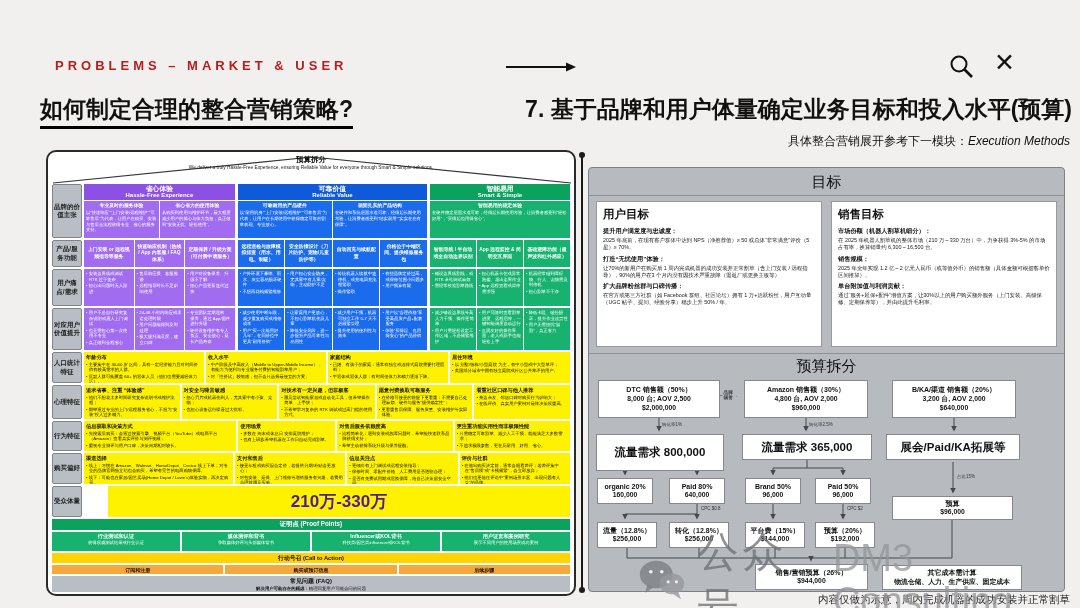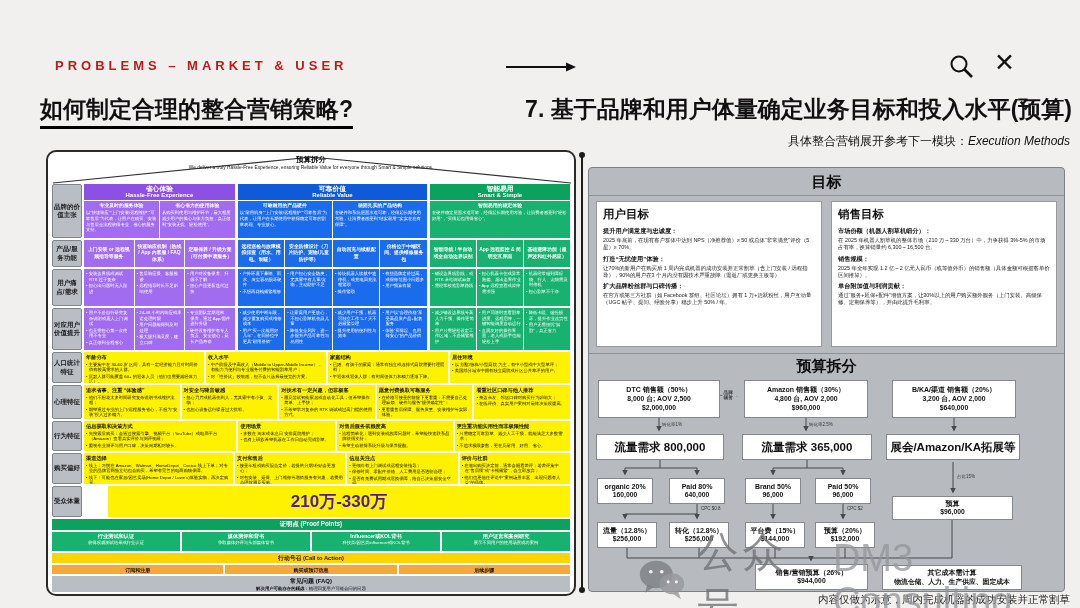--- a/index.html
+++ b/index.html
@@ -52,21 +52,21 @@
   .cta-cell{flex:1;background:#f5a83c;color:#111;display:flex;align-items:center;justify-content:center;font-weight:800;font-size:5px;}
   .faq{background:#b9bdc4;text-align:center;padding:1px 2px;overflow:hidden;}
   .faq .t{font-weight:800;font-size:6px;} .faq .s{font-size:4.4px;} .faq .s b{font-weight:800;}
   .col{display:flex;flex-direction:column;gap:2px;flex:1;min-height:0;}
   
   .vdivider{position:absolute;left:581px;top:155px;width:2px;height:434px;background:#1c1c1c;}
   .vdot{position:absolute;left:579px;width:6px;height:6px;border-radius:50%;background:#1c1c1c;}
   
   .right-panel{position:absolute;left:588px;top:167px;width:477px;height:425px;background:#b7bbc0;
                border:1.5px solid #7d8186;border-radius:4px;padding:5px 7px;box-sizing:border-box;}
-  .sec-title{text-align:center;font-size:15px;font-weight:700;color:#0d0d0d;}
+  .sec-title{text-align:center;font-size:15px;font-weight:400;color:#0d0d0d;}
   .goal-band{border-bottom:1.5px solid #8d9196;margin:0 -7px;padding-bottom:3px;}
   .cards{display:flex;gap:9px;margin-top:5px;height:146px;}
   .card{flex:1;background:#fff;border:1px solid #97999c;padding:5px 6px;overflow:hidden;box-sizing:border-box;}
   .card h3{margin:0 0 5px;font-size:11.5px;font-weight:800;}
   .card .sh{font-size:6.2px;font-weight:800;margin:3px 0 1px;}
   .card .sp{font-size:5.4px;line-height:1.35;color:#222;margin:0;}
   .hdiv{border-top:1.5px solid #8d9196;margin:6px -7px 3px;}
   .flow{position:relative;height:216px;margin-top:2px;}
   .flow svg{position:absolute;left:0;top:0;}
   .fbox{position:absolute;background:#fff;border:1px solid #85898e;box-sizing:border-box;text-align:center;
@@ -523,23 +523,23 @@
         <div class="fbox" style="left: 148px; top: 2px; width: 124px; height: 38px;">
           <div class="b1">Amazon 销售额（30%）</div>
           <div class="b2">4,800 台, AOV 2,000</div>
           <div class="b2">$960,000</div>
         </div>
         <div class="fbox" style="left: 296px; top: 2px; width: 124px; height: 38px;">
           <div class="b1">B/KA/渠道 销售额（20%）</div>
           <div class="b2">3,200 台, AOV 2,000</div>
           <div class="b2">$640,000</div>
         </div>
-        <div class="fbox big" style="left: 0px; top: 56px; width: 128px; height: 26px;">流量需求 800,000</div>
+        <div class="fbox big" style="left: 0px; top: 56px; width: 128px; height: 37px;">流量需求 800,000</div>
         <div class="fbox big" style="left: 146px; top: 56px; width: 130px; height: 26px;">流量需求 365,000</div>
-        <div class="fbox big" style="left: 290px; top: 56px; width: 134px; height: 26px;">展会/Amazon/KA拓展等</div>
+        <div class="fbox big" style="left: 290px; top: 56px; width: 134px; height: 26px;">展会/Paid/KA拓展等</div>
         <div class="fbox" style="left: 1px; top: 100px; width: 56px; height: 26px;">
           <div class="b1">organic 20%</div>
           <div class="b2">160,000</div>
         </div>
         <div class="fbox" style="left: 73px; top: 100px; width: 56px; height: 26px;">
           <div class="b1">Paid 80%</div>
           <div class="b2">640,000</div>
         </div>
         <div class="fbox" style="left: 149px; top: 100px; width: 56px; height: 26px;">
           <div class="b1">Brand 50%</div>

